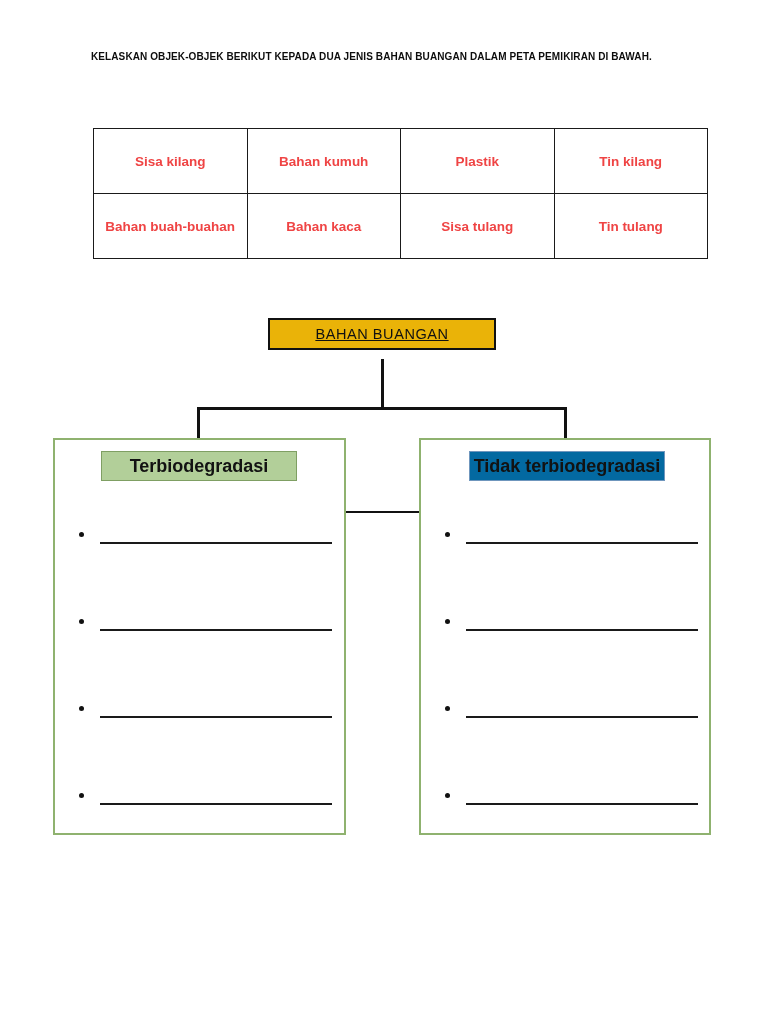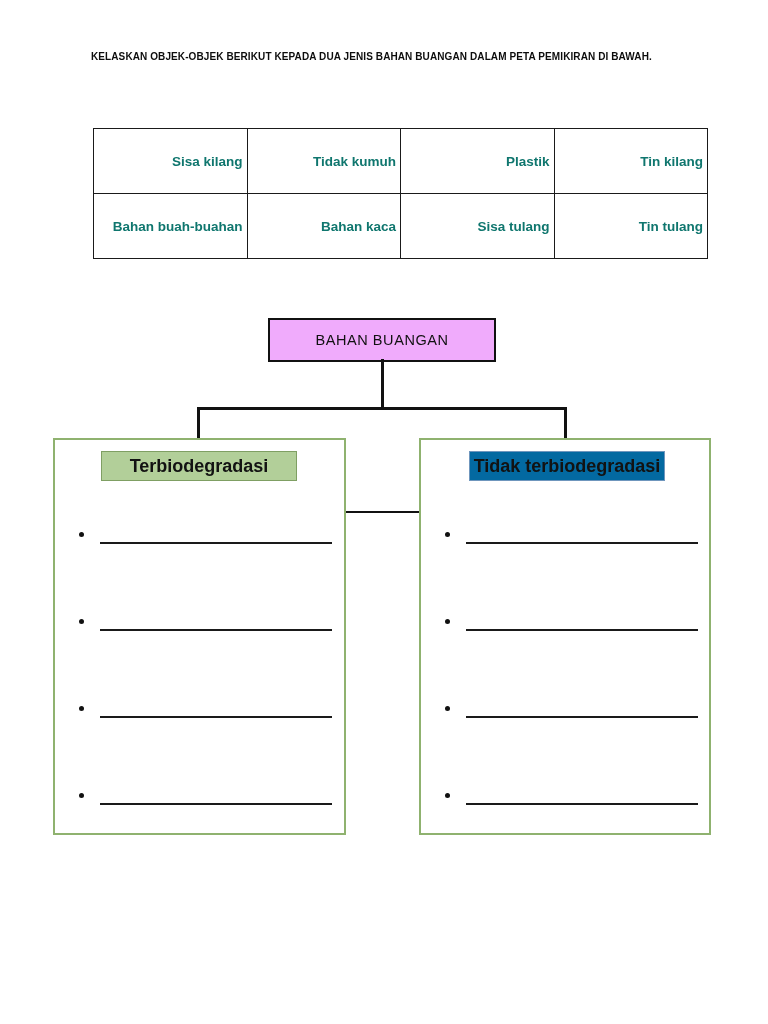--- a/index.html
+++ b/index.html
@@ -35,44 +35,45 @@
     position: absolute;
     left: 93px;
     top: 128px;
     width: 615px;
     border-collapse: collapse;
     table-layout: fixed;
   }
   #word-bank td {
     border: 1.4px solid #1a1a1a;
     height: 64px;
-    text-align: right;
+    text-align: center;
     vertical-align: middle;
     font-size: 13.5px;
     font-weight: bold;
-    color: #0f766e;
+    color: #ef4444;
     padding: 0 4px;
   }
 
   
   #root-node {
     position: absolute;
     left: 268px;
     top: 318px;
     width: 228px;
-    height: 44px;
+    height: 32px;
     border: 2.4px solid #111111;
-    background: #f0abfc;
+    background: #eab308;
     display: flex;
     align-items: center;
     justify-content: center;
     font-size: 14.5px;
     letter-spacing: 0.04em;
     color: #111111;
     box-sizing: border-box;
+    text-decoration: underline;
   }
 
   
   .conn {
     position: absolute;
     background: #111111;
   }
   #conn-stem {
     left: 381px;
     top: 359px;
@@ -173,21 +174,21 @@
 </style>
 </head>
 <body>
 
 <div id="instruction">KELASKAN OBJEK-OBJEK BERIKUT KEPADA DUA JENIS BAHAN BUANGAN DALAM PETA PEMIKIRAN DI BAWAH.</div>
 
 <table id="word-bank">
   <tbody>
     <tr>
       <td>Sisa kilang</td>
-      <td>Tidak kumuh</td>
+      <td>Bahan kumuh</td>
       <td>Plastik</td>
       <td>Tin kilang</td>
     </tr>
     <tr>
       <td>Bahan buah-buahan</td>
       <td>Bahan kaca</td>
       <td>Sisa tulang</td>
       <td>Tin tulang</td>
     </tr>
   </tbody>

